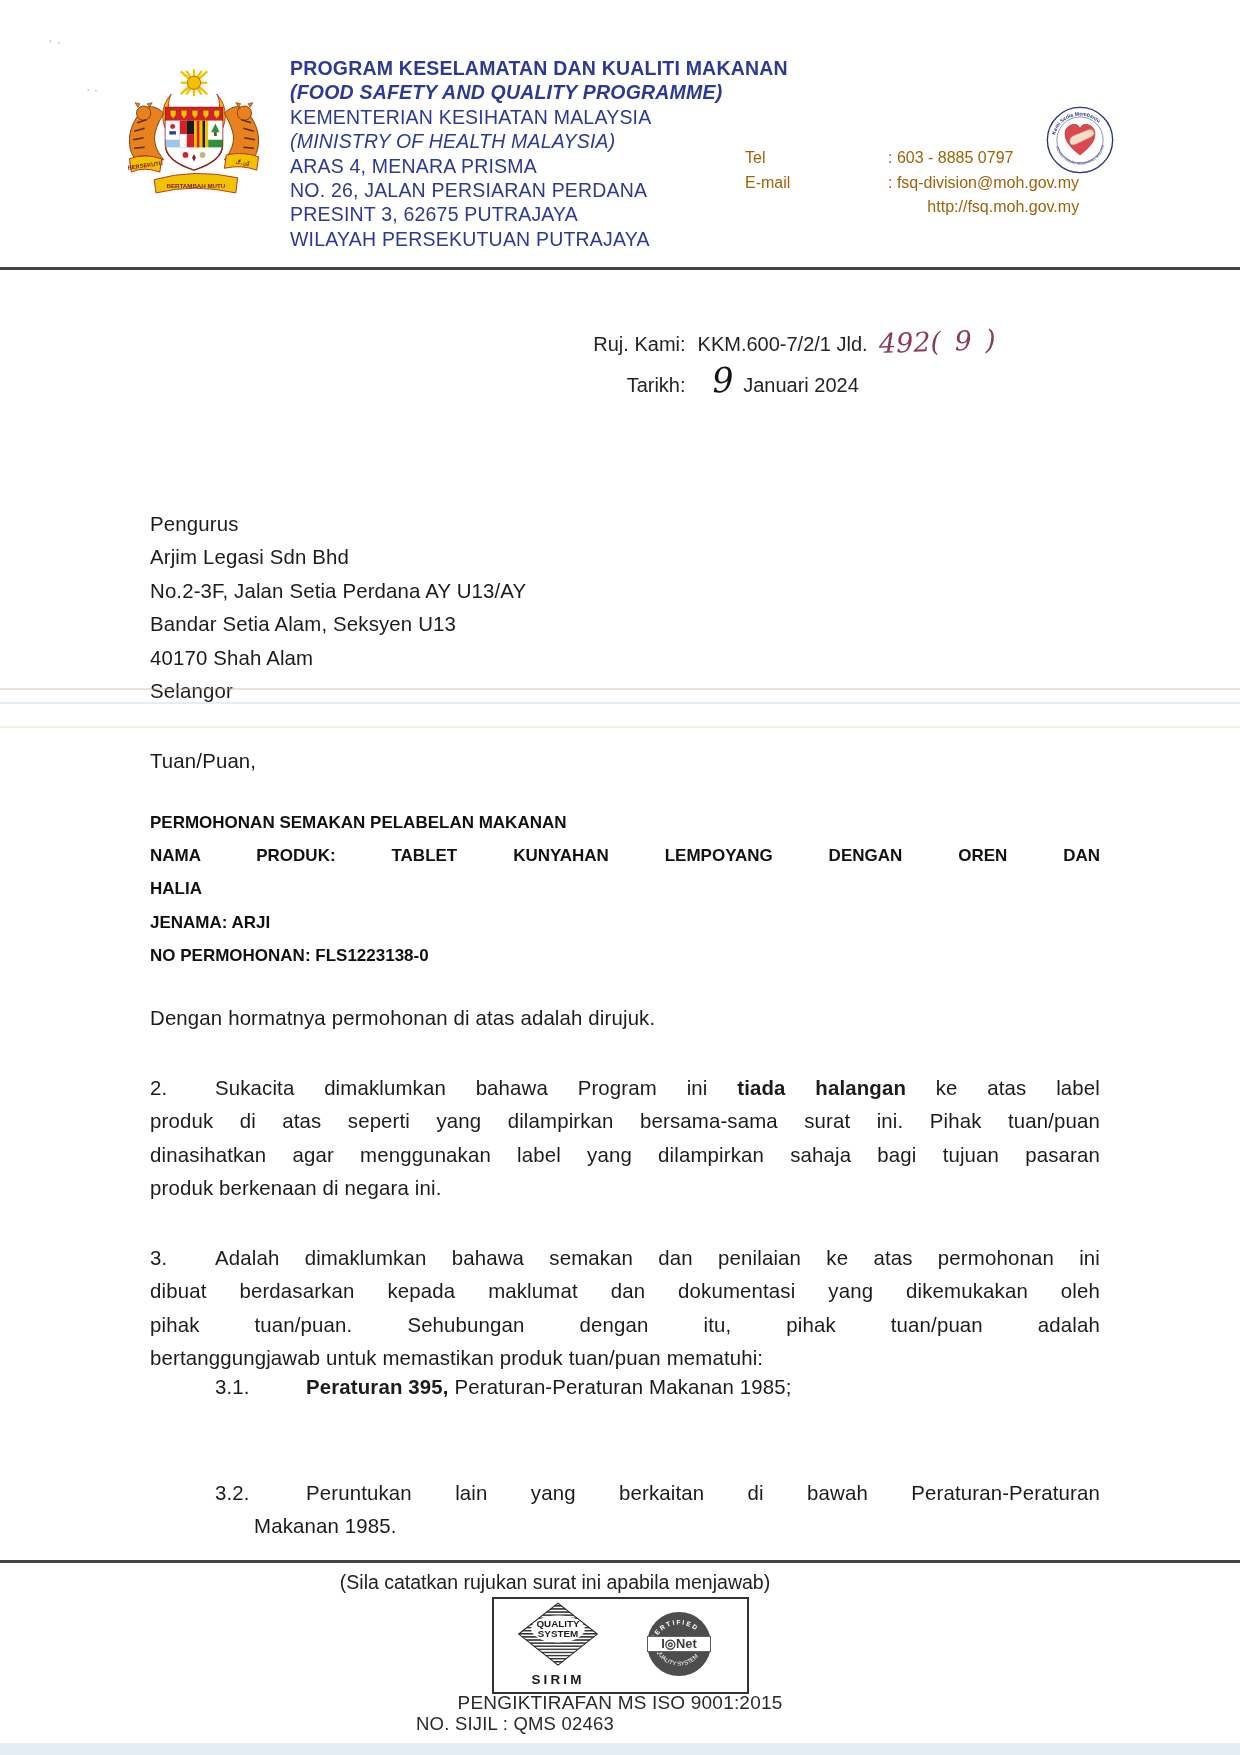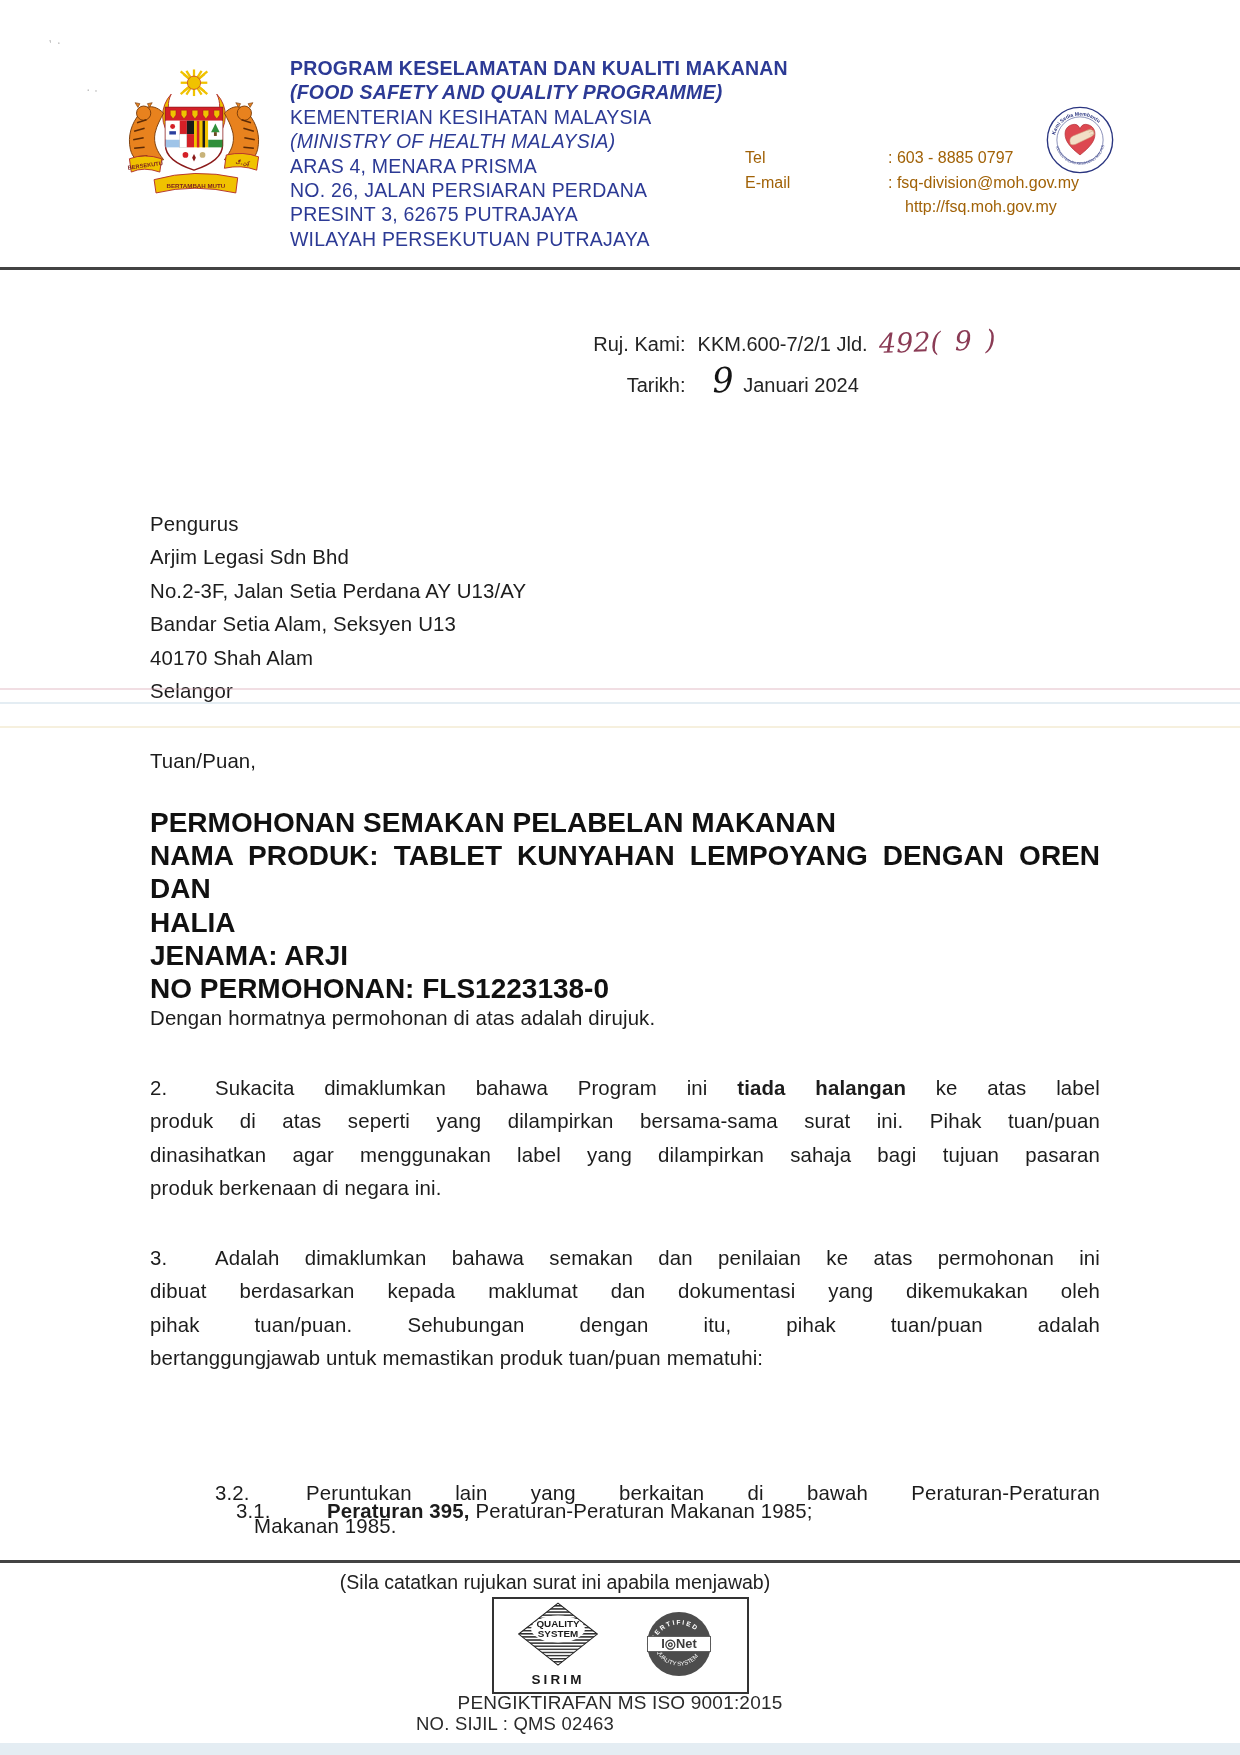--- a/index.html
+++ b/index.html
@@ -16,21 +16,21 @@
   .clabel{display:inline-block;width:143px;}
   .divider{left:0;width:1240px;height:3px;background:#434343;}
   
   .ref{font-size:20px;color:#242424;}
   .reflabel{display:inline-block;width:135px;text-align:right;}
   .hand{font-family:"DejaVu Serif",serif;font-style:italic;}
   .maroon{color:#8a3b55;font-size:27px;display:inline-block;transform:rotate(-2deg);}
   .dateday{color:#141414;font-size:34px;display:inline-block;transform:rotate(-3deg);margin-right:10px;}
   
   .bodytxt{font-size:20.4px;line-height:33.4px;color:#1c1c1c;letter-spacing:.15px;}
-  .boldblk{font-weight:bold;font-size:28px;line-height:33.2px;color:#111;}
+  .boldblk{font-weight:bold;font-size:17px;line-height:33.2px;color:#111;}
   .jl{text-align:justify;text-align-last:justify;}
   .pnum{display:inline-block;width:65px;}
   .snum{display:inline-block;width:91px;}
   .faintline{left:0;width:1240px;height:2px;}
   
   .footnote{font-size:19.5px;color:#222;}
   .certbox{border:2px solid #333;background:#fff;}
   .isoline{font-size:19px;color:#2a2a2a;letter-spacing:.2px;}
   .sijil{font-size:18.5px;color:#2a2a2a;letter-spacing:.2px;}
   .center{text-align:center;}
@@ -129,21 +129,21 @@
   <div class="i">(MINISTRY OF HEALTH MALAYSIA)</div>
   <div>ARAS 4, MENARA PRISMA</div>
   <div>NO. 26, JALAN PERSIARAN PERDANA</div>
   <div>PRESINT 3, 62675 PUTRAJAYA</div>
   <div>WILAYAH PERSEKUTUAN PUTRAJAYA</div>
 </div>
 
 <div class="abs contact" style="left:745px;top:146px;">
   <div><span class="clabel">Tel</span><span>: 603 - 8885 0797</span></div>
   <div><span class="clabel">E-mail</span><span>: fsq-division@moh.gov.my</span></div>
-  <div style="margin-left:160px;">http://fsq.moh.gov.my</div>
+  <div style="margin-left:160px;text-align:right;">http://fsq.moh.gov.my</div>
 </div>
 
 <div class="abs" style="left:1046px;top:106px;width:68px;height:68px;">
   <svg width="68" height="68" viewBox="0 0 100 100">
     <circle cx="50" cy="50" r="48" fill="#ffffff" stroke="#2a3580" stroke-width="2"></circle>
     <circle cx="50" cy="50" r="34" fill="#ffffff" stroke="#2a3580" stroke-width="0.8"></circle>
     <defs>
       <path id="sealTop" d="M 12,52 A 38,38 0 0 1 88,52"></path>
       <path id="sealBottom" d="M 14,58 A 37,37 0 0 0 86,58"></path>
     </defs>
@@ -197,21 +197,21 @@
   <div>produk berkenaan di negara ini.</div>
 </div>
 
 <div class="abs bodytxt" style="left:150px;top:1242px;width:950px;">
   <div class="jl"><span class="pnum">3.</span><span>Adalah dimaklumkan bahawa semakan dan penilaian ke atas permohonan ini</span></div>
   <div class="jl">dibuat berdasarkan kepada maklumat dan dokumentasi yang dikemukakan oleh</div>
   <div class="jl">pihak tuan/puan. Sehubungan dengan itu, pihak tuan/puan adalah</div>
   <div>bertanggungjawab untuk memastikan produk tuan/puan mematuhi:</div>
 </div>
 
-<div class="abs bodytxt" style="left:215px;top:1495px;width:885px;margin-left:21px;">
+<div class="abs bodytxt" style="left:215px;top:1371px;width:885px;">
   <span class="snum">3.1.</span><b>Peraturan 395,</b><span> Peraturan-Peraturan Makanan 1985;</span>
 </div>
 
 <div class="abs bodytxt" style="left:215px;top:1477px;width:885px;">
   <div class="jl"><span class="snum">3.2.</span><span>Peruntukan lain yang berkaitan di bawah Peraturan-Peraturan</span></div>
   <div style="margin-left:39px;">Makanan 1985.</div>
 </div>
 
 <div class="abs divider" style="top:1560px;"></div>
 

